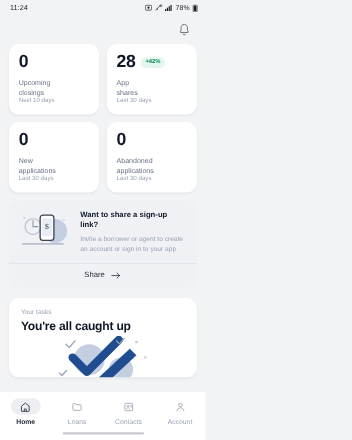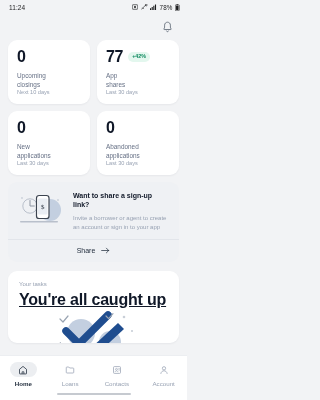--- a/index.html
+++ b/index.html
@@ -53,21 +53,21 @@
   .promo-desc { margin-top:4px; font-size:6px; color:#98a2b3; line-height:1.5; }
   .promo-divider { height:1px; background:#e2e5ea; margin:0 0 0 0; }
   .promo-action {
     height:22px; display:flex; align-items:center; justify-content:center; gap:6px;
     font-size:7px; color:#1d2939; font-weight:400;
   }
 
   
   .tasks { margin-top:9px; background:#fff; border-radius:9px; padding:10px 11px 0 11px; height:72px; overflow:hidden; box-shadow:0 1px 2px rgba(16,24,40,.05); }
   .tasks-eyebrow { font-size:6px; color:#98a2b3; }
-  .tasks-title { margin-top:4px; font-size:16px; font-weight:700; color:#101828; letter-spacing:-.2px;text-decoration:underline; }
+  .tasks-title { margin-top:4px; font-size:11px; font-weight:700; color:#101828; letter-spacing:-.2px; }
   .tasks-art { margin-top:2px; display:flex; justify-content:center; }
 
   
   .tabbar {
     flex:0 0 45px; background:#fff;
     display:flex; align-items:flex-start; padding-top:6px;
     border-top:1px solid #eceef1;
   }
   .tab { flex:1 1 0; display:flex; flex-direction:column; align-items:center; gap:3px; }
   .tab-ico-wrap {
@@ -131,21 +131,21 @@
         </div>
         <div class="stat-label">
           <div>Upcoming</div>
           <div>closings</div>
         </div>
         <div class="stat-sub">Next 10 days</div>
       </div>
 
       <div class="stat-card">
         <div class="stat-top">
-          <span class="stat-value">77</span>
+          <span class="stat-value">28</span>
           <span class="stat-badge">+42%</span>
         </div>
         <div class="stat-label">
           <div>App</div>
           <div>shares</div>
         </div>
         <div class="stat-sub">Last 30 days</div>
       </div>
 
       <div class="stat-card">

